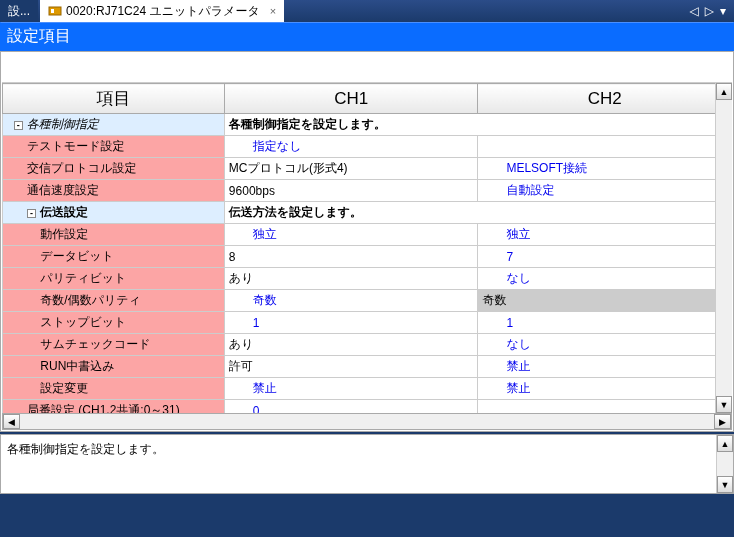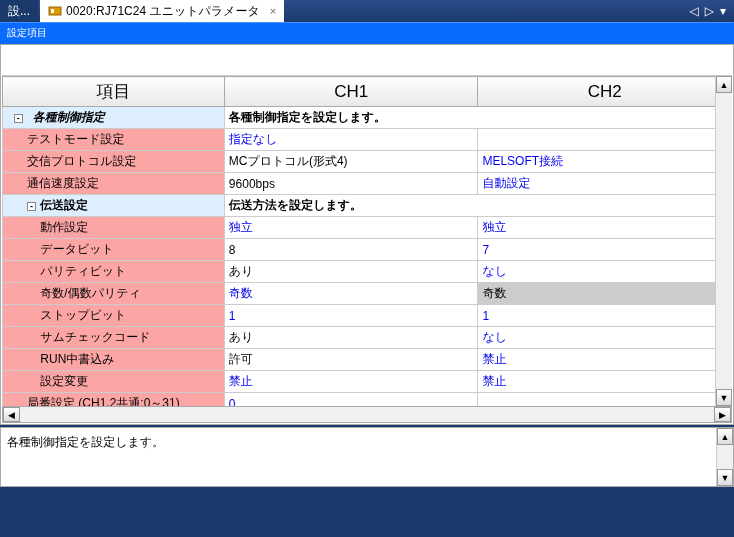--- a/index.html
+++ b/index.html
@@ -3,32 +3,32 @@
 <meta charset="utf-8">
 <style>
 * { box-sizing: border-box; margin: 0; padding: 0; }
 body { font-family: "MS Gothic", "Meiryo", sans-serif; font-size: 12px; background: #1b3a6b; overflow: hidden; }
 .topbar { background: linear-gradient(#2b4c88, #1b3a6b); height: 22px; display: flex; align-items: stretch; color: #fff; }
 .topbar .left-tab { background: #1b3a6b; color: #fff; padding: 3px 8px; display: flex; align-items: center; }
 .topbar .main-tab { background: #fff; color: #000; padding: 3px 8px; display: flex; align-items: center; gap: 4px; margin-left: 2px; }
 .topbar .main-tab .icon { width: 14px; height: 14px; display: inline-block; }
 .topbar .main-tab .close { margin-left: 6px; color: #666; cursor: pointer; font-size: 11px; }
 .topbar .right-icons { margin-left: auto; display: flex; align-items: center; gap: 6px; padding: 0 8px; color: #fff; }
-.panel-title { background: #0a6cff; color: #fff; padding: 3px 6px; font-size: 10px; border: 1px solid #0a6cff; border-top: 1px solid #4a8fff; }
+.panel-title { background: #0a6cff; color: #fff; padding: 3px 6px; font-size: 16px; border: 1px solid #0a6cff; border-top: 1px solid #4a8fff; }
 .panel-body { background: #fff; border: 1px solid #aaa; padding: 1px; }
 .inner-white { background: #fff; height: 30px; border-bottom: 1px solid #ccc; }
 .table-wrap { height: 330px; overflow: auto; position: relative; }
 table { border-collapse: collapse; width: 100%; table-layout: fixed; }
 th { background: linear-gradient(#fff, #e8e8e8); border: 1px solid #aaa; font-weight: normal; padding: 3px; font-size: 17px; }
 td { border: 1px solid #ccc; padding: 2px 4px; height: 18px; font-size: 12px; white-space: nowrap; overflow: hidden; }
 td.col0 { background: #fca5a5; }
 td.header-row { background: #def; font-weight: bold; }
 td.header-val { background: #fff; font-weight: bold; }
 td.gray { background: #ccc; }
-.blue-text { color: #0000ee; }
+.blue-text { color: #0000ee; margin-left: 24px; }
 .tree-toggle { display: inline-block; width: 9px; height: 9px; border: 1px solid #888; text-align: center; line-height: 7px; font-size: 9px; margin-right: 4px; background: #fff; color: #000; cursor: pointer; }
 .tree-line { color: #888; }
 .hscroll { background: #f0f0f0; border: 1px solid #aaa; height: 17px; display: flex; align-items: center; }
 .hscroll .arrow { width: 17px; height: 15px; background: linear-gradient(#fff,#ddd); border: 1px solid #999; display: flex; align-items: center; justify-content: center; font-size: 9px; cursor: pointer; }
 .desc-panel { margin-top: 2px; }
 .desc-body { background: #fff; border: 1px solid #aaa; height: 60px; padding: 6px; position: relative; }
 .vscroll-stub { position: absolute; right: 0; top: 0; bottom: 0; width: 17px; background: #f0f0f0; border-left: 1px solid #ccc; display: flex; flex-direction: column; }
 .vscroll-stub .vbtn { height: 17px; background: linear-gradient(#fff,#ddd); border: 1px solid #999; font-size: 9px; display: flex; align-items: center; justify-content: center; cursor: pointer; }
 .vscroll-stub .track { flex: 1; background: #f0f0f0; }
 .col-item { width: 210px; }
@@ -71,21 +71,21 @@
         </colgroup>
       <thead>
         <tr>
           <th>項目</th>
           <th>CH1</th>
           <th>CH2</th>
         </tr>
       </thead>
       <tbody id="tbody">
           <tr>
-            <td class="col0 header-row">&nbsp;&nbsp;<span class="tree-toggle">-</span><span style="font-weight: bold; font-style: italic; margin-left: 6px;">各種制御指定</span></td>
+            <td class="col0 header-row">&nbsp;&nbsp;<span class="tree-toggle">-</span><span style="font-weight: normal; font-style: italic;">各種制御指定</span></td>
             <td colspan="2" class="header-val"><b>各種制御指定を設定します。</b></td>
           </tr>
           <tr>
             <td class="col0"><span class="tree-line">&nbsp;&nbsp;&nbsp;&nbsp;&nbsp;&nbsp;</span><span>テストモード設定</span></td>
             <td><span class="blue-text">指定なし</span></td>
             <td><span></span></td>
           </tr>
           <tr>
             <td class="col0"><span class="tree-line">&nbsp;&nbsp;&nbsp;&nbsp;&nbsp;&nbsp;</span><span>交信プロトコル設定</span></td>
             <td><span>MCプロトコル(形式4)</span></td>

